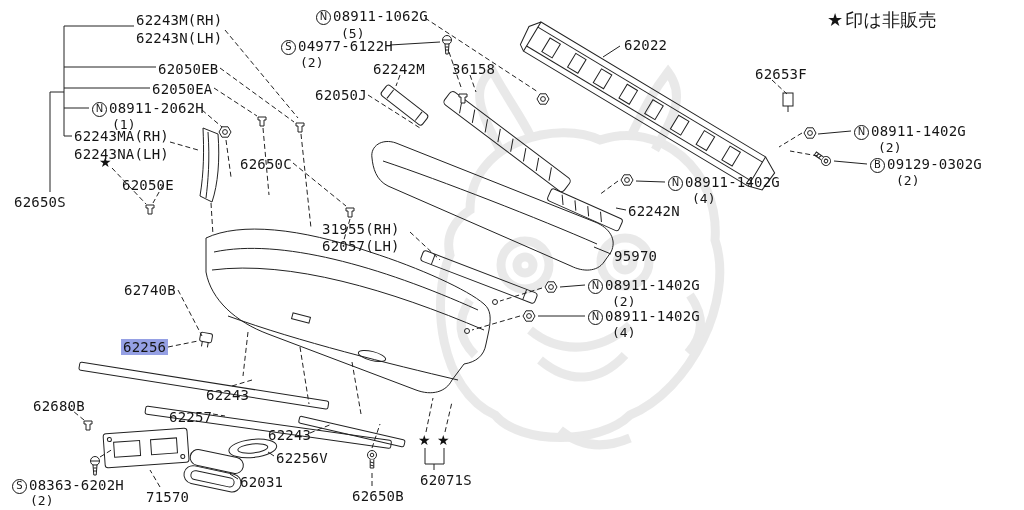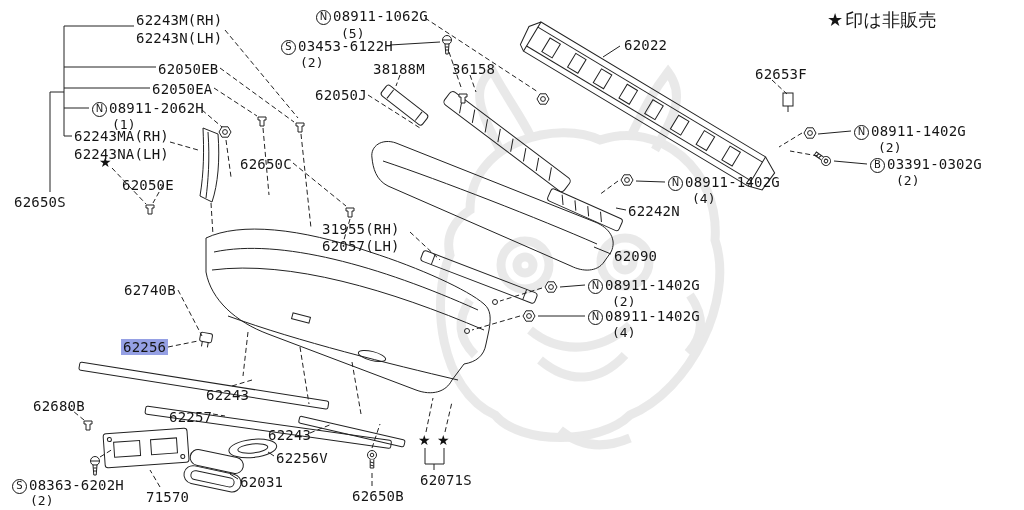--- a/index.html
+++ b/index.html
@@ -179,54 +179,54 @@
     <path stroke-dasharray="5 3" d="M225,30 L298,118 M425,18 L538,92 M449,52 L462,90 M220,68 L294,122 M214,88 L257,116 M400,75 L396,86 M470,75 L476,92 M368,95 L420,128 M772,80 L787,94 M202,110 L222,127 M170,142 L198,150 M802,133 L779,147 M818,156 L790,151 M293,163 L346,206 M163,185 L153,203 M618,181 L599,195 M410,232 L440,260 M542,288 L500,301 M520,316 L472,330 M178,290 L202,336 M168,347 L198,341 M68,407 L84,420 M232,386 L252,380 M213,414 L225,416 M310,433 L332,424 M100,457 L113,449 M160,487 L150,470 M372,486 L372,470 M372,448 L380,424 M426,432 L433,398 M445,432 L452,402 M112,168 L146,204 M301,134 L311,228 M263,128 L269,195 M226,140 L231,177 M350,219 L343,243 M211,203 L213,235 M248,332 L243,376 M300,347 L309,404 M352,362 L361,414"></path>
   </g>
 </svg>
 
 <div class="lbl" style="left:136px;top:12px">62243M(RH)</div>
 <div class="lbl" style="left:136px;top:30px">62243N(LH)</div>
 
 <div class="lbl" style="left:316px;top:8px"><span class="circ">N</span><span>08911-1062G</span></div>
 <div class="qty" style="left:341px;top:26px">(5)</div>
 
-<div class="lbl" style="left:281px;top:38px"><span class="circ">S</span><span>03453-6122H</span></div>
+<div class="lbl" style="left:281px;top:38px"><span class="circ">S</span><span>04977-6122H</span></div>
 <div class="qty" style="left:300px;top:55px">(2)</div>
 
 <div class="lbl" style="left:158px;top:61px">62050EB</div>
 <div class="lbl" style="left:152px;top:81px">62050EA</div>
-<div class="lbl" style="left:373px;top:61px">38188M</div>
+<div class="lbl" style="left:373px;top:61px">62242M</div>
 <div class="lbl" style="left:452px;top:61px">36158</div>
 <div class="lbl" style="left:315px;top:87px">62050J</div>
 <div class="lbl" style="left:624px;top:37px">62022</div>
 <div class="lbl" style="left:755px;top:66px">62653F</div>
 
 <div class="lbl" style="left:92px;top:100px"><span class="circ">N</span><span>08911-2062H</span></div>
 <div class="qty" style="left:112px;top:117px">(1)</div>
 
 <div class="lbl" style="left:74px;top:128px">62243MA(RH)</div>
 <div class="lbl" style="left:74px;top:146px">62243NA(LH)</div>
 
 <div class="lbl" style="left:854px;top:123px"><span class="circ">N</span><span>08911-1402G</span></div>
 <div class="qty" style="left:878px;top:140px">(2)</div>
 
-<div class="lbl" style="left:870px;top:156px"><span class="circ">B</span><span>03391-0302G</span></div>
+<div class="lbl" style="left:870px;top:156px"><span class="circ">B</span><span>09129-0302G</span></div>
 <div class="qty" style="left:896px;top:173px">(2)</div>
 
 <div class="lbl" style="left:240px;top:156px">62650C</div>
 <div class="lbl" style="left:122px;top:177px">62050E</div>
 
 <div class="lbl" style="left:668px;top:174px"><span class="circ">N</span><span>08911-1402G</span></div>
 <div class="qty" style="left:692px;top:191px">(4)</div>
 
 <div class="lbl" style="left:14px;top:194px">62650S</div>
 <div class="lbl" style="left:628px;top:203px">62242N</div>
 <div class="lbl" style="left:322px;top:221px">31955(RH)</div>
 <div class="lbl" style="left:322px;top:238px">62057(LH)</div>
-<div class="lbl" style="left:614px;top:248px">62090</div>
+<div class="lbl" style="left:614px;top:248px">95970</div>
 
 <div class="lbl" style="left:588px;top:277px"><span class="circ">N</span><span>08911-1402G</span></div>
 <div class="qty" style="left:612px;top:294px">(2)</div>
 
 <div class="lbl" style="left:588px;top:308px"><span class="circ">N</span><span>08911-1402G</span></div>
 <div class="qty" style="left:612px;top:325px">(4)</div>
 
 <div class="lbl" style="left:124px;top:282px">62740B</div>
 <div class="lbl" style="left:121px;top:339px"><span class="hl">62256</span></div>
 <div class="lbl" style="left:33px;top:398px">62680B</div>

